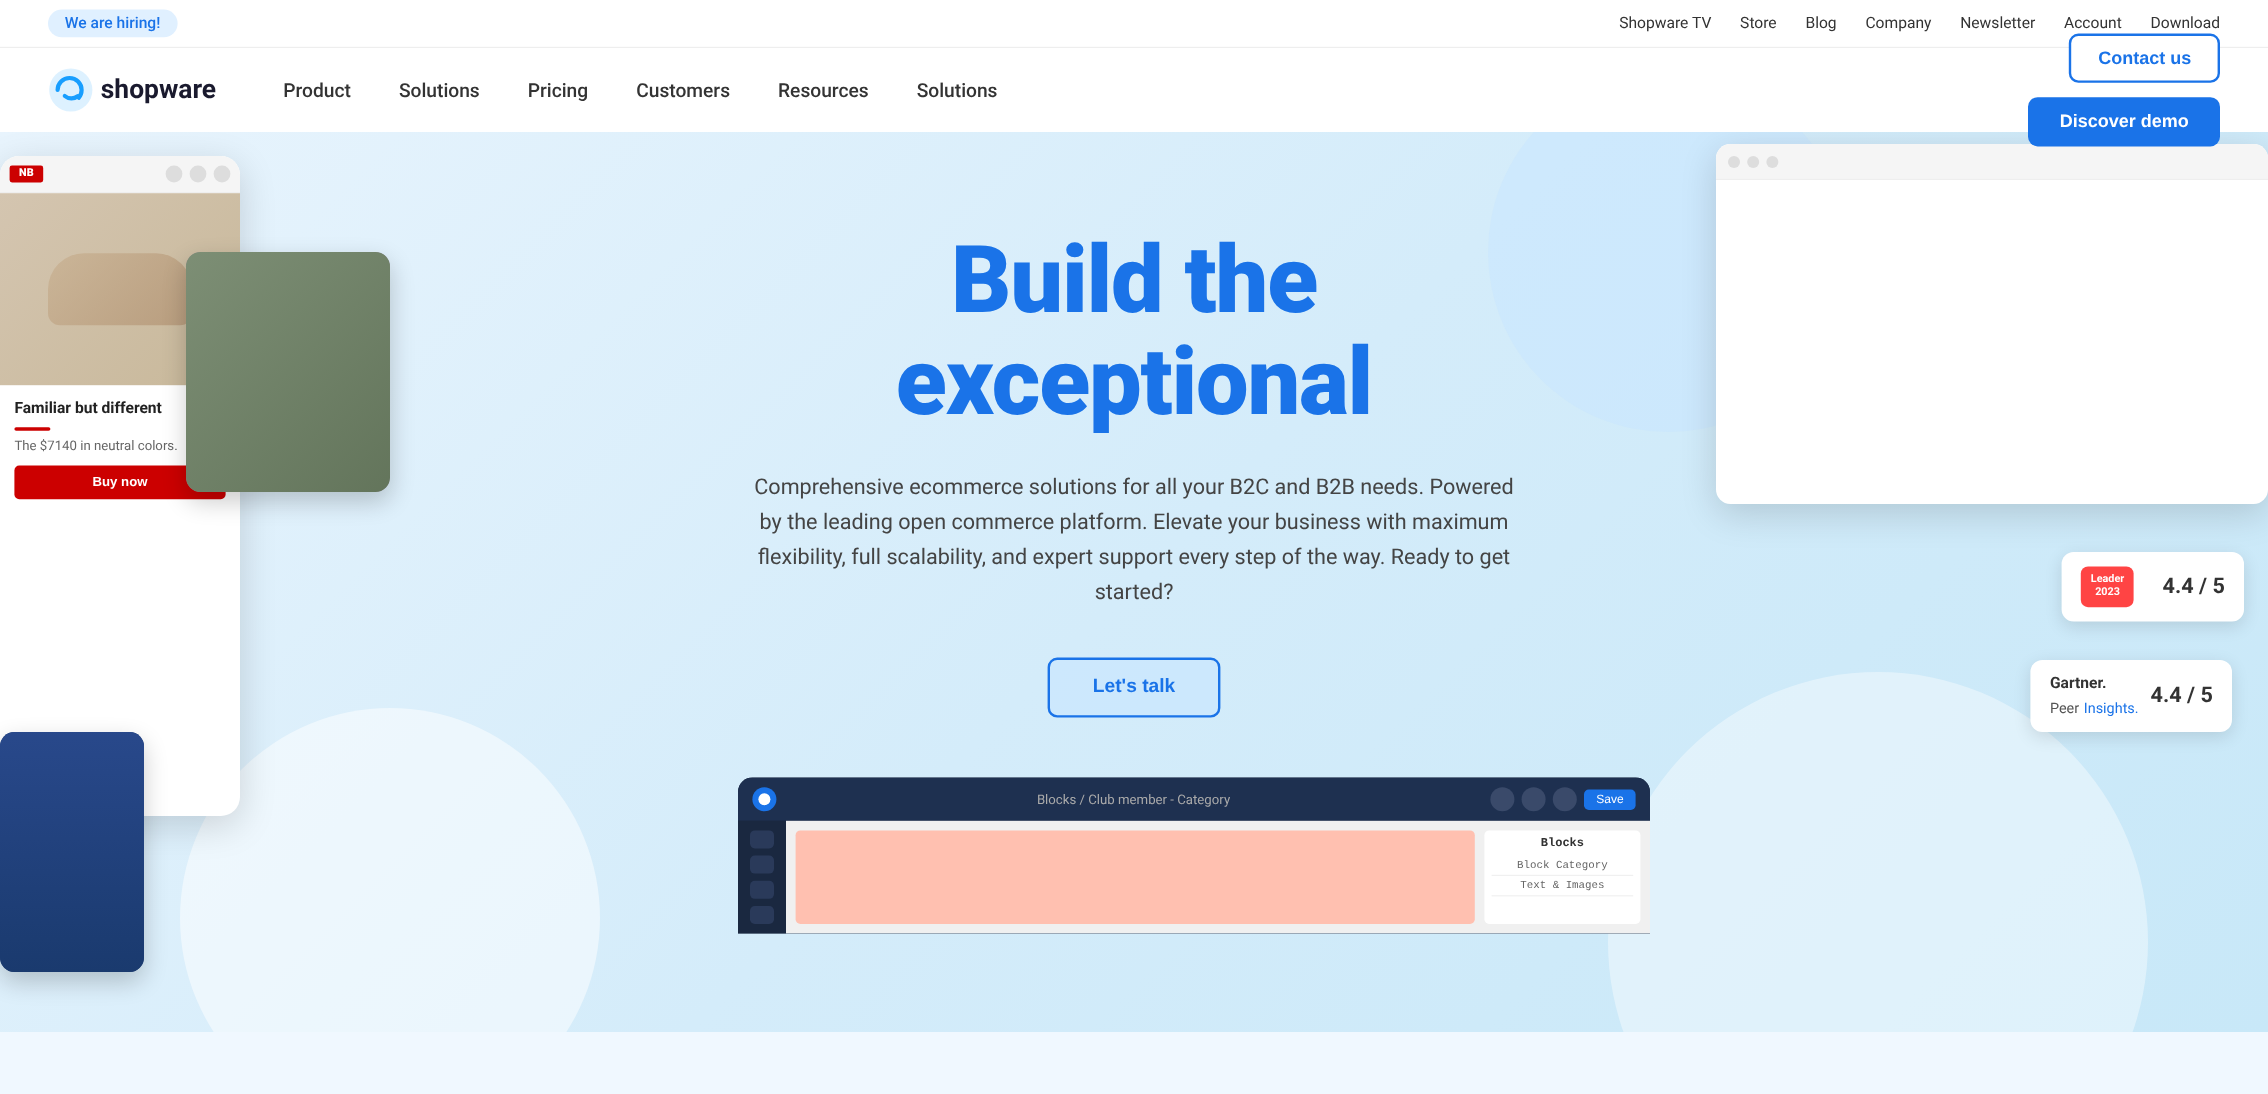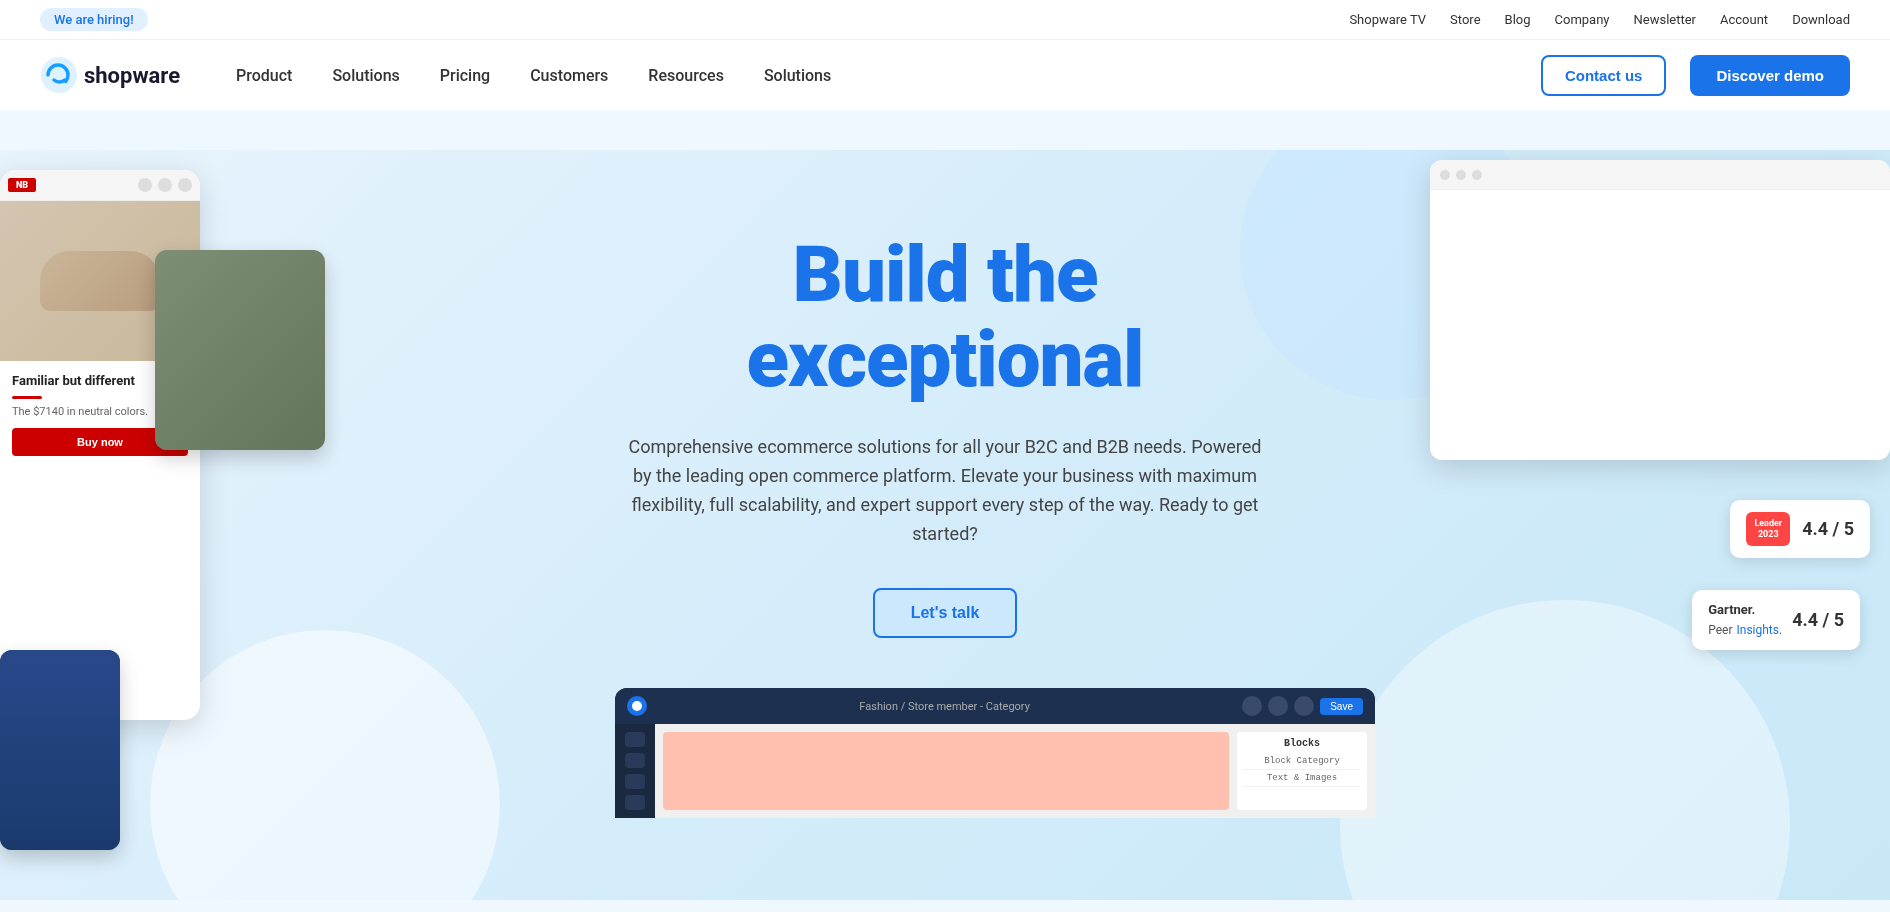--- a/index.html
+++ b/index.html
@@ -71,21 +71,22 @@
       font-size: 16px;
       font-weight: 500;
       padding: 8px 16px;
       cursor: pointer;
       text-decoration: none;
       border-radius: 6px;
     }
     .nav-buttons {
       display: flex;
       align-items: flex-end;
-      gap: 24px;
+      gap: 12px;
+      flex-direction: column;
     }
     .btn-contact {
       border: 2px solid #1a73e8;
       color: #1a73e8;
       background: #fff;
       border-radius: 8px;
       padding: 10px 22px;
       font-size: 15px;
       font-weight: 600;
       cursor: pointer;
@@ -104,21 +105,20 @@
     
     .hero {
       position: relative;
       min-height: 750px;
       background: linear-gradient(135deg, #e8f4fd 0%, #d4ecfa 50%, #c8e8f8 100%);
       display: flex;
       align-items: center;
       justify-content: center;
       overflow: hidden;
       padding: 40px 0;
-      margin-top: 40px;
     }
 
     
     .circle-1 {
       position: absolute;
       width: 350px;
       height: 350px;
       background: rgba(255,255,255,0.5);
       border-radius: 50%;
       bottom: -80px;
@@ -525,21 +525,21 @@
     .rating-badge-1 {
       position: absolute;
       right: 20px;
       top: 340px;
       background: #fff;
       border-radius: 10px;
       padding: 12px 16px;
       box-shadow: 0 4px 15px rgba(0,0,0,0.12);
       display: flex;
       align-items: center;
-      gap: 12px;
+      gap: 24px;
       min-width: 130px;
     }
     .leader-badge {
       background: #ff4444;
       color: #fff;
       border-radius: 6px;
       padding: 6px 8px;
       font-size: 9px;
       font-weight: 700;
       text-align: center;
@@ -659,21 +659,21 @@
     <button class="btn-talk">Let's talk</button>
 
     
     <div class="dashboard-preview">
       <div class="dashboard-topbar">
         <div class="dash-logo">
           <svg width="12" height="12" viewBox="0 0 12 12" fill="white">
               <circle cx="6" cy="6" r="5"></circle>
             </svg>
         </div>
-        <span class="dash-breadcrumb">Fashion / Store member - Category</span>
+        <span class="dash-breadcrumb">Blocks / Club member - Category</span>
         <div class="dash-actions">
           <div class="dash-circle"></div>
           <div class="dash-circle"></div>
           <div class="dash-circle"></div>
           <button class="dash-btn-save">Save</button>
         </div>
       </div>
       <div class="dashboard-body">
         <div class="dash-sidebar">
           <div class="dash-sidebar-icon"></div>

